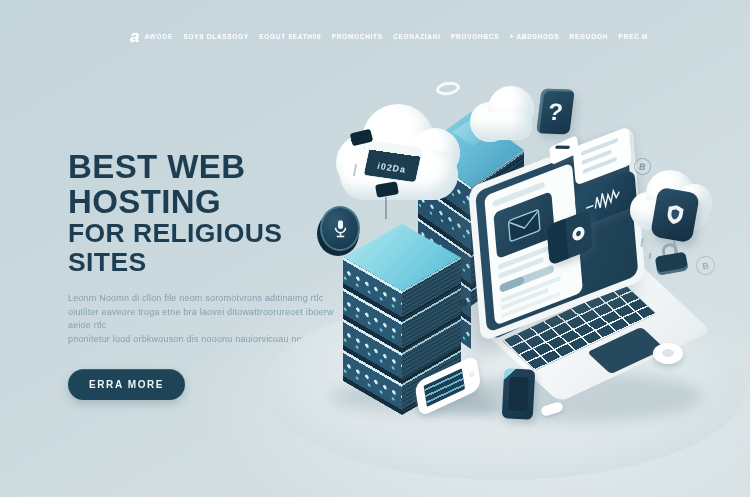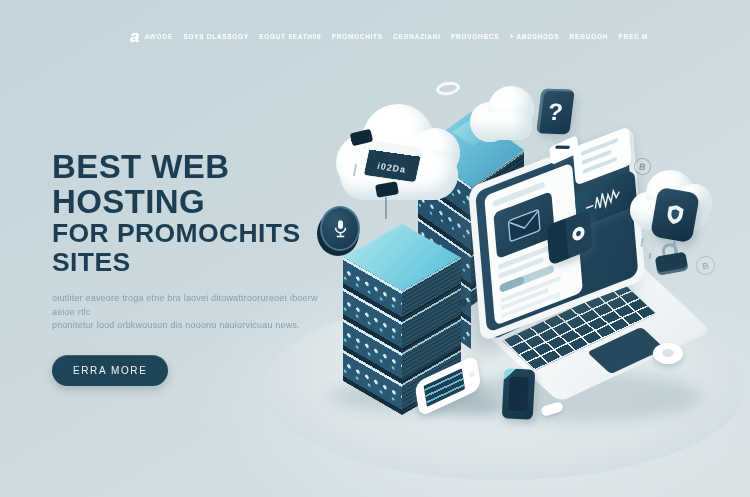--- a/index.html
+++ b/index.html
@@ -10,27 +10,27 @@
       radial-gradient(ellipse 430px 210px at 66% 80%, rgba(233,239,241,.9) 0%, rgba(233,239,241,0) 70%),
       linear-gradient(150deg,#c3d4da 0%, #cbd9de 42%, #d9e3e6 100%);
   }
   
   .nav{ position:absolute; left:130px; top:28px; width:518px; display:flex; align-items:center; justify-content:space-between; }
   .logo{ display:flex; align-items:center; gap:5px; cursor:pointer; }
   .logo-glyph{ font-size:17px; font-weight:800; color:#fff; line-height:1; text-shadow:0 0 1px #fff; font-style:italic; }
   .logo-text{ font-size:6.5px; font-weight:700; letter-spacing:.8px; color:rgba(255,255,255,.95); }
   .nav-item{ font-size:6.5px; font-weight:700; letter-spacing:.7px; color:rgba(255,255,255,.92); text-shadow:0 0 1px rgba(255,255,255,.35); white-space:nowrap; cursor:pointer; }
   
-  .hero{ position:absolute; left:52px; top:150px; width:270px; }
+  .hero{ position:absolute; left:68px; top:150px; width:270px; }
   .title1{ font-size:33px; font-weight:700; letter-spacing:.4px; color:#1d3e52; line-height:1.05; }
   .title2{ font-size:26.5px; font-weight:700; letter-spacing:.4px; color:#1d3e52; line-height:1.1; }
   .body-copy{ margin-top:14px; font-size:9px; line-height:1.55; letter-spacing:.2px; color:#84a0af; }
   .cta{
     margin-top:22px; display:inline-block; background:#1e4458; color:#eef5f7;
-    font-size:10px; font-weight:400; letter-spacing:1.6px; padding:10px 21px;
+    font-size:10px; font-weight:700; letter-spacing:1.6px; padding:10px 21px;
     border:none; border-radius:17px; cursor:pointer;
     box-shadow:0 4px 8px rgba(60,90,105,.25), inset 0 1px 0 rgba(255,255,255,.15);
     font-family:"Liberation Sans",sans-serif;
   }
   
   .scene{ position:absolute; inset:0; }
   .scene div{ position:absolute; }
   .platform{ left:263px; top:296px; width:482px; height:184px; border-radius:50%;
     background:radial-gradient(ellipse at 50% 40%, #e8eef0 0%, #dde6e9 55%, #cfdbdf 85%, rgba(207,219,223,0) 100%); z-index:1;}
   .shadow{ border-radius:50%; background:rgba(148,170,180,.38); filter:blur(7px); z-index:2; }
@@ -198,22 +198,23 @@
     <span class="nav-item">PROMOCHITS</span>
     <span class="nav-item">CEGNAZIANI</span>
     <span class="nav-item">PROVOHBCS</span>
     <span class="nav-item">+ ABDSHODS</span>
     <span class="nav-item">REGUOOH</span>
     <span class="nav-item">PREC M</span>
   </header>
 
   <section class="hero">
     <div class="title1">BEST WEB HOSTING</div>
-    <div class="title2">FOR PROMOCHITS SITES</div>
+    <div class="title2">FOR RELIGIOUS SITES</div>
     <div class="body-copy">
+      <div>Leonm Noomn di cllon file neom soromotvrons aditinaimg rtlc</div>
       <div>oiutliter eaveore troga etne bra laovei ditowattroorureoet iboerw aeioe rtlc</div>
       <div>pnonitetur lood orbkwouson dis nooonu nauiorvicuau news.</div>
     </div>
     <button class="cta">ERRA MORE</button>
   </section>
 
   <div class="scene">
     <div class="platform"></div>
     <div class="shadow sh-stack"></div>
     <div class="shadow sh-laptop"></div>

